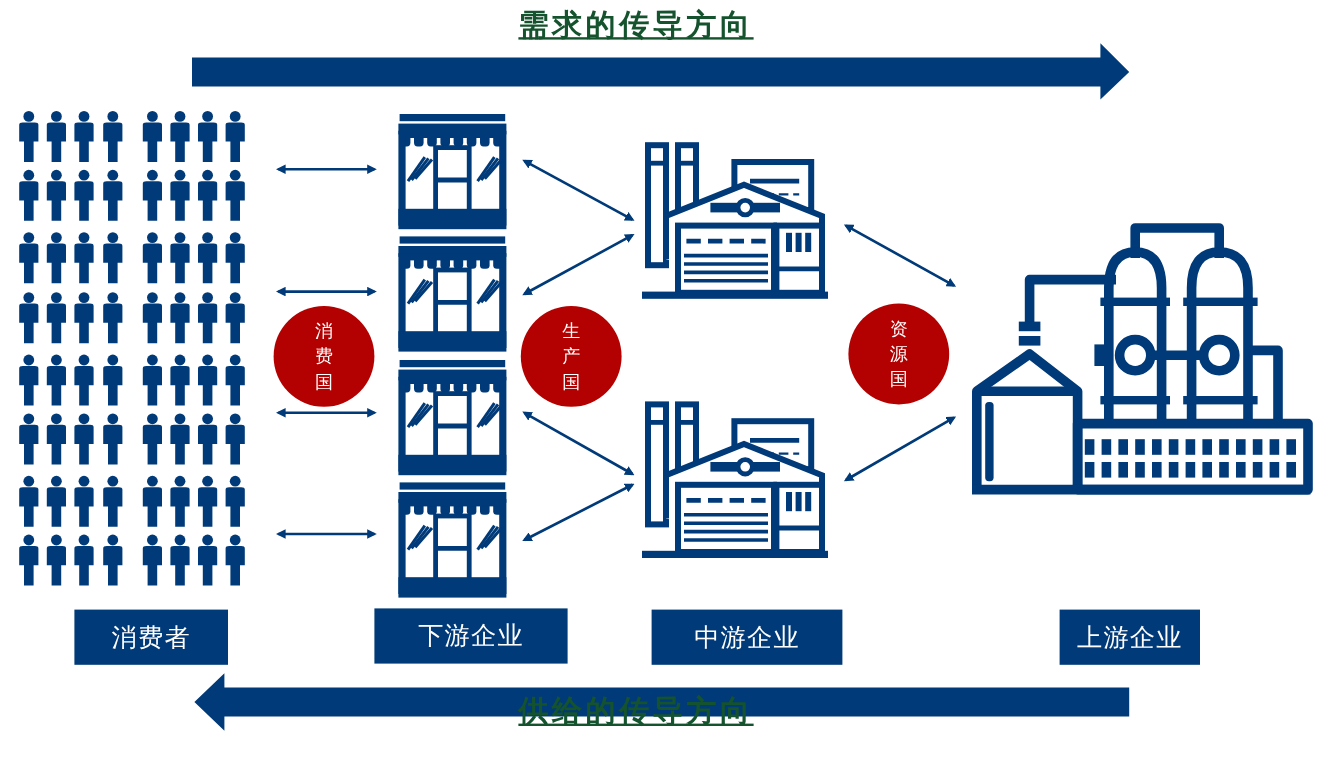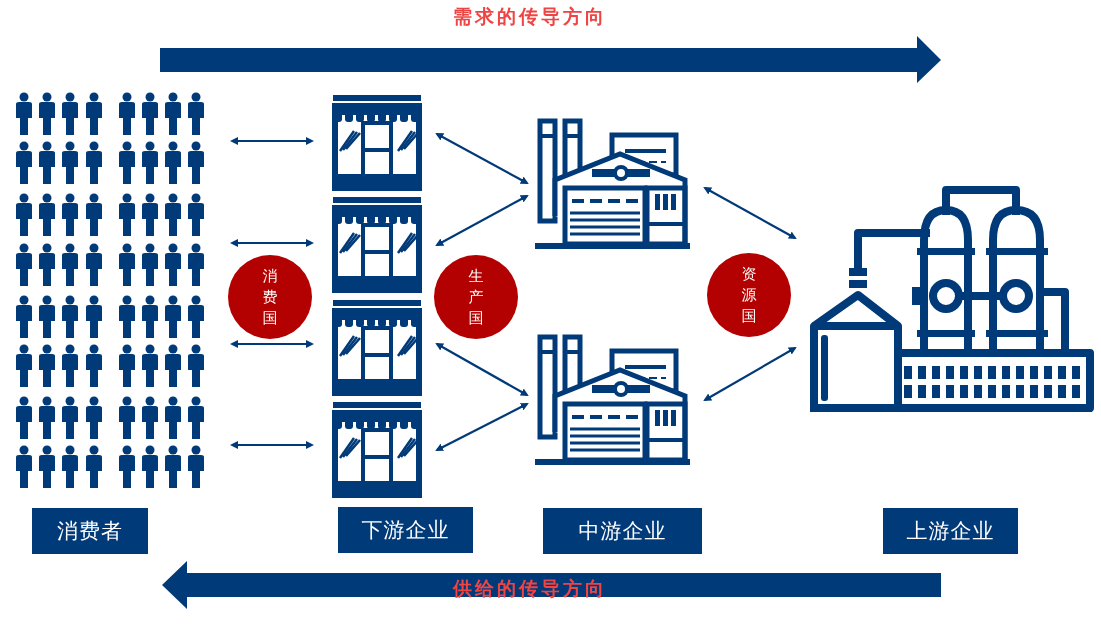--- a/index.html
+++ b/index.html
@@ -1,17 +1,17 @@
 <!DOCTYPE html>
 <html><head>
 <meta charset="utf-8">
 <style>
   html,body{margin:0;padding:0;background:#ffffff;}
   body{width:1101px;height:642px;position:relative;overflow:hidden;font-family:"DejaVu Serif","Liberation Serif",serif;}
-  .flow-title{position:absolute;font-size:19px;color:#ef4444;letter-spacing:3px;text-align:center;width:400px;font-weight:bold;}
+  .flow-title{position:absolute;font-size:25px;color:#14532d;letter-spacing:3px;text-align:center;width:400px;font-weight:bold;text-decoration:underline;}
   .label-box{position:absolute;background:#003a78;color:#fff;font-size:21px;display:flex;align-items:center;justify-content:center;height:46px;letter-spacing:1px;}
   .circle{position:absolute;width:84px;height:84px;border-radius:50%;background:#b30000;color:#fff;display:flex;flex-direction:column;align-items:center;justify-content:center;font-size:15px;line-height:21px;}
   svg{position:absolute;left:0;top:0;overflow:visible;}
 </style>
 </head>
 <body>
 
 <div class="flow-title" style="left:330px;top:4px;">需求的传导方向</div>
 <svg width="1101" height="642">
   <polygon points="160,48 917,48 917,36 941,60 917,83 917,72 160,72" fill="#003a78"></polygon>
@@ -510,16 +510,16 @@
   <span>生</span>
   <span>产</span>
   <span>国</span>
 </div>
 <div class="circle" style="left:707px;top:253px;">
   <span>资</span>
   <span>源</span>
   <span>国</span>
 </div>
 
-<div class="label-box" style="left:32px;top:508px;width:116px;">消费者</div>
-<div class="label-box" style="left:312px;top:507px;width:135px;margin-left:26px;">下游企业</div>
+<div class="label-box" style="left:62px;top:508px;width:128px;">消费者</div>
+<div class="label-box" style="left:312px;top:507px;width:161px;">下游企业</div>
 <div class="label-box" style="left:543px;top:508px;width:159px;">中游企业</div>
-<div class="label-box" style="left:883px;top:508px;width:135px;">上游企业</div>
+<div class="label-box" style="left:883px;top:508px;width:117px;">上游企业</div>
 
 </body></html>

